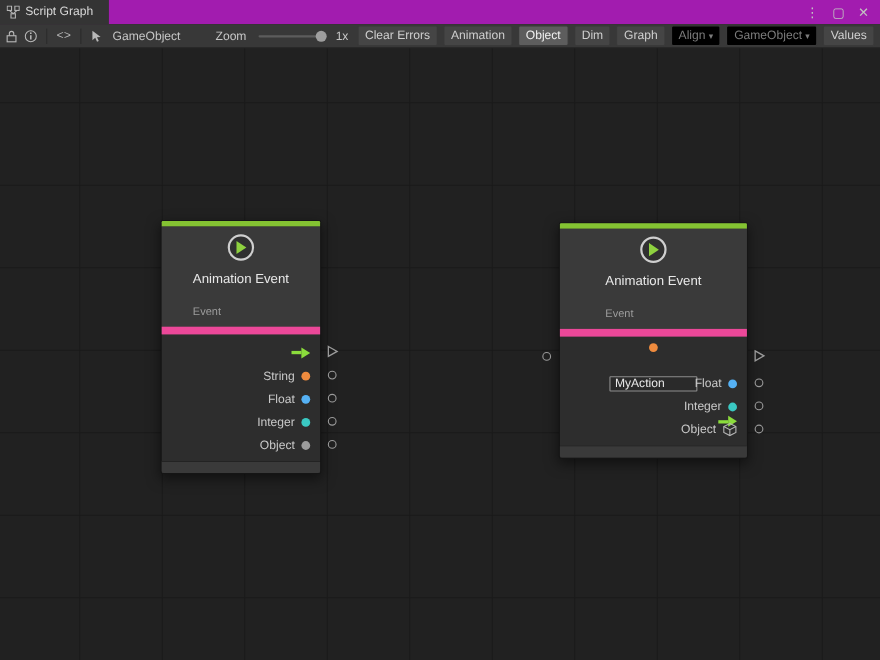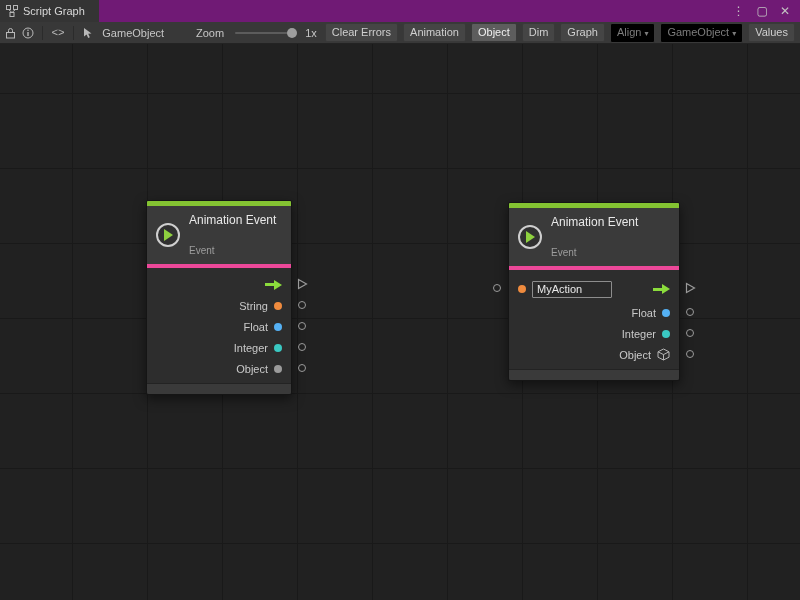--- a/index.html
+++ b/index.html
@@ -6,21 +6,21 @@
   html,body { margin:0; padding:0; }
   body {
     width:800px; height:600px; overflow:hidden;
     background:#202020;
     font-family:"Liberation Sans", sans-serif;
     -webkit-user-select:none; user-select:none;
     color:#c8c8c8;
   }
 
   
-  .tabbar { height:22px; background:#701a75; display:flex; align-items:stretch;text-align:right; }
+  .tabbar { height:22px; background:#a21caf; display:flex; align-items:stretch;text-align:right; }
   .tab {
     display:flex; align-items:center; gap:5px;
     padding:0 14px 0 6px; background:#343434;
     color:#d8d8d8; font-size:11px; cursor:default;
   }
   .tab-spacer { flex:1; }
   .win-controls { display:flex; align-items:center; gap:12px; padding:0 10px; color:#c2c2c2; font-size:12px; }
   .win-controls span { cursor:default; line-height:1; }
 
   
@@ -57,41 +57,41 @@
 
   
   .node {
     position:absolute; background:#2d2d2d;
     border:1px solid #151515; border-radius:2px;
     box-shadow:0 4px 12px rgba(0,0,0,.5);
     font-size:11px; color:#cccccc;
   }
   .accent { height:5px; border-radius:1px 1px 0 0; }
   .nheader {
-    background:#3a3a3a; border-bottom:4px solid #ec4899;
-    display:flex; align-items:center; gap:9px; padding:7px 9px;
+    background:#3a3a3a; border-bottom:7px solid #ec4899;
+    display:flex; align-items:center; gap:9px; padding:7px 9px;flex-direction:column;
   }
   .play {
     width:24px; height:24px; border-radius:50%;
     background:#303030; border:2px solid #cfcfcf; position:relative; flex:0 0 auto;
   }
   .play::after {
     content:""; position:absolute; left:6px; top:4px;
     border-left:9px solid #8ed13f;
     border-top:6px solid transparent; border-bottom:6px solid transparent;
   }
   .ntitle { font-size:12px; color:#e8e8e8; line-height:14px; }
   .nsub { font-size:10px; color:#9d9d9d; line-height:12px; margin-top:18px; }
   .nbody { padding:6px 0 4px; }
   .row {
     position:relative; height:21px;
     display:flex; align-items:center; justify-content:flex-end;
     padding:0 9px; gap:6px;
   }
-  .row.input-row { height:26px; justify-content:flex-start; gap:6px; }
+  .row.input-row { height:26px; justify-content:flex-start; gap:22px;flex-direction:column; }
   .plabel { color:#c9c9c9; }
   .dot { width:8px; height:8px; border-radius:50%; flex:0 0 auto; }
   .port {
     position:absolute; right:-15px; top:50%; margin-top:-5px;
     width:8px; height:8px; border:1px solid #9a9a9a; border-radius:50%;
     background:transparent; cursor:crosshair;
   }
   .port.left { left:-16px; right:auto; }
   .tri-port { position:absolute; right:-17px; top:50%; transform:translateY(-50%); cursor:crosshair; }
   .flow-arrow { display:flex; align-items:center; color:#8bdc3c; margin-left:auto; }

